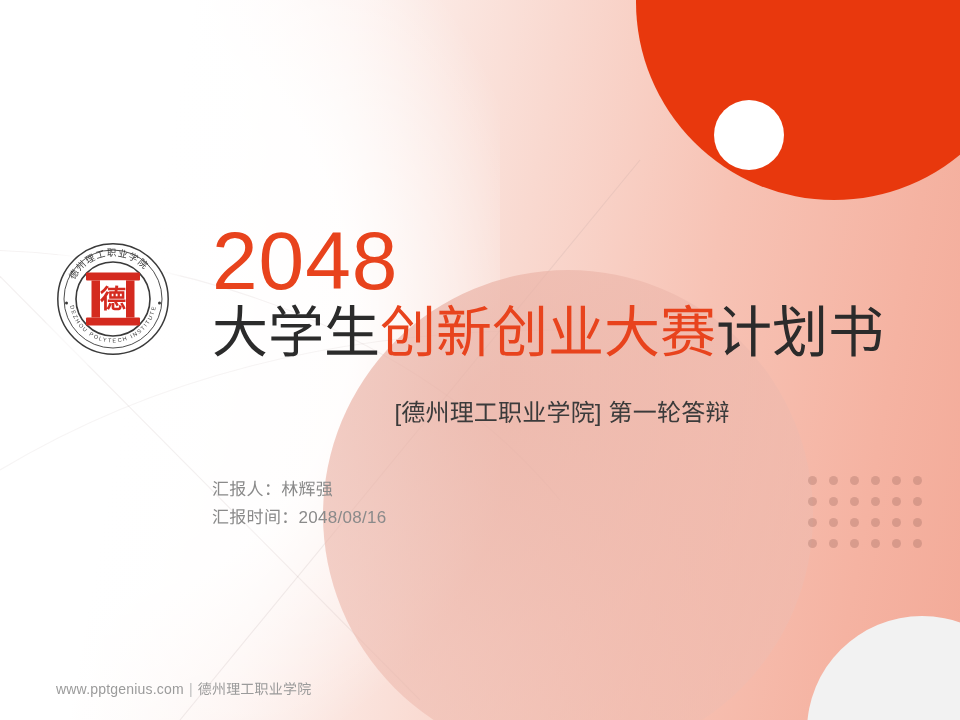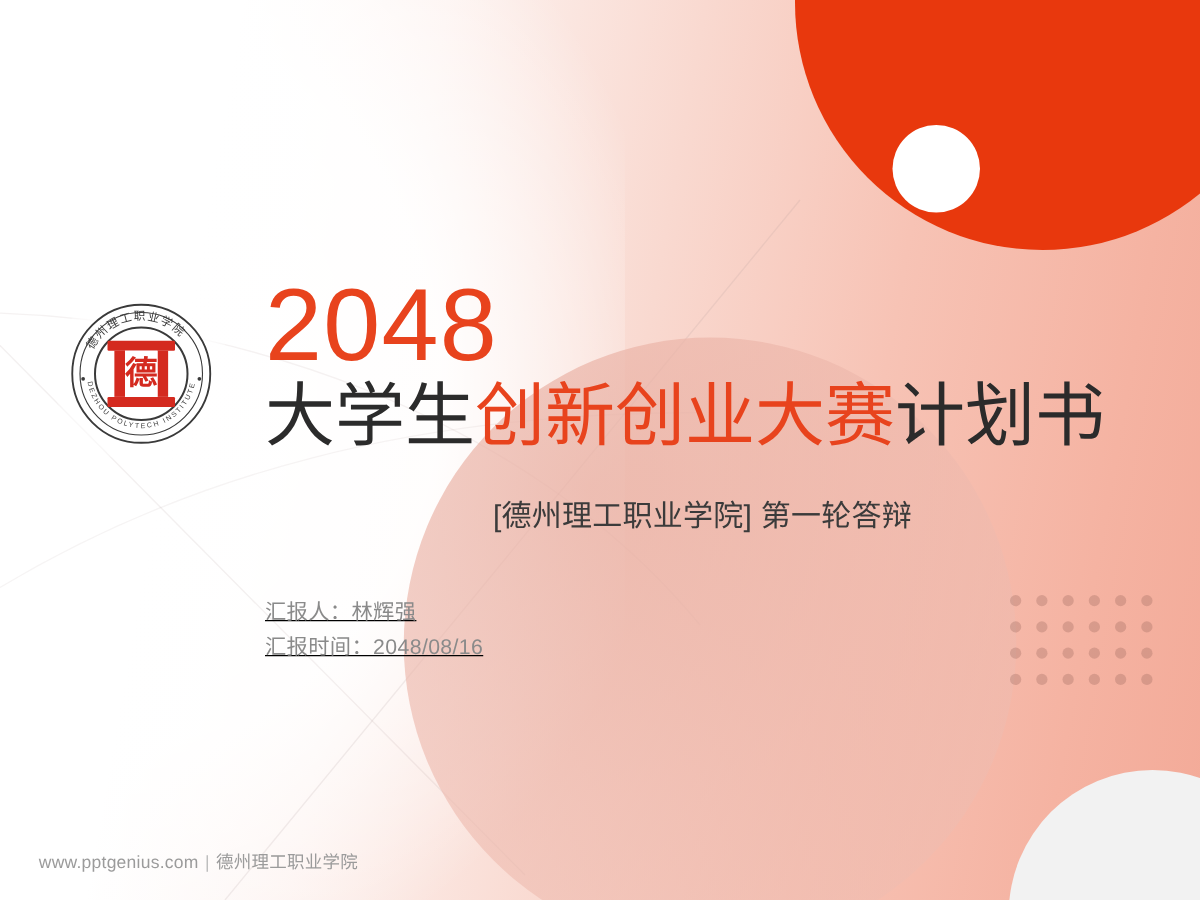--- a/index.html
+++ b/index.html
@@ -158,33 +158,32 @@
   .subtitle {
     margin: 30px 0 0 0;
     font-size: 24px;
     font-weight: 400;
     color: #3b3b3b;
     letter-spacing: 0.2px;
     text-align: center;
   }
   .meta {
     margin-top: 48px;
-    text-decoration: underline;
   }
   .meta-line {
     font-size: 17px;
     color: #8a8a8a;
     line-height: 1.65;
     letter-spacing: 0.3px;
   }
 
   
   .footer {
     position: absolute;
-    left: 31px;
+    left: 56px;
     bottom: 22px;
     font-size: 14px;
     color: #9b9b9b;
     letter-spacing: 0.2px;
   }
   .footer .sep {
     margin: 0 5px;
     color: #bdbdbd;
   }
 </style>

